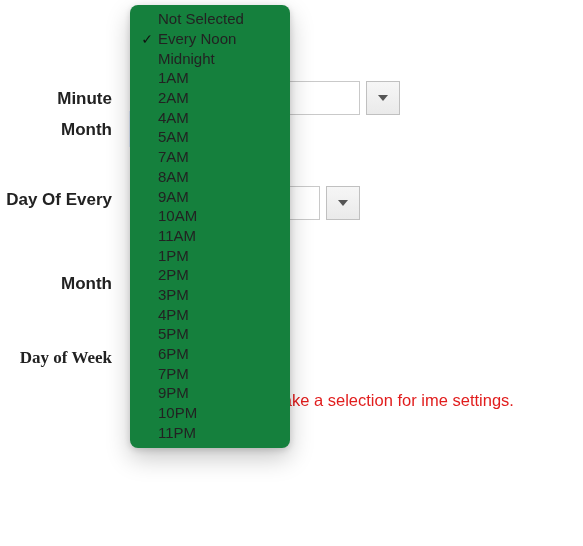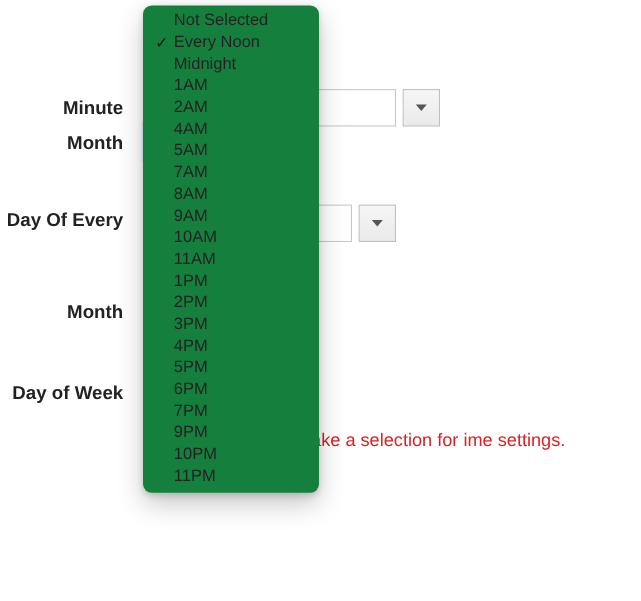--- a/index.html
+++ b/index.html
@@ -43,21 +43,21 @@
       display:flex; align-items:center; height:19.7px; font-size:15px;
       color:#222; padding:0 14px 0 6px; cursor:default;
     }
     .dd-check { width:22px; text-align:center; font-size:14px; color:#111; }
     .dd-text { flex:1; }
 
     #row-minute  { left:0;  top:34px;margin-top:47px;  }
     #row-hour    { left:0;  top:112px; }
     #row-dom     { left:0;  top:186px; }
     #row-month   { left:0;  top:266px; }
-    #row-dow     { left:0;  top:340px; }
+    #row-dow     { left:0;  top:340px;font-family:Liberation Serif, serif; }
 
     #row-minute .sel-input { width:230px; }
     #row-dom .sel-input { width:190px; }
     .narrow-box { border:1px solid #c9c9c9; background:#fff; height:34px; width:96px; }
   </style>
 </head>
 <body>
 
 <div class="form-row" id="row-minute">
   <div class="form-label label-single">Minute</div>

